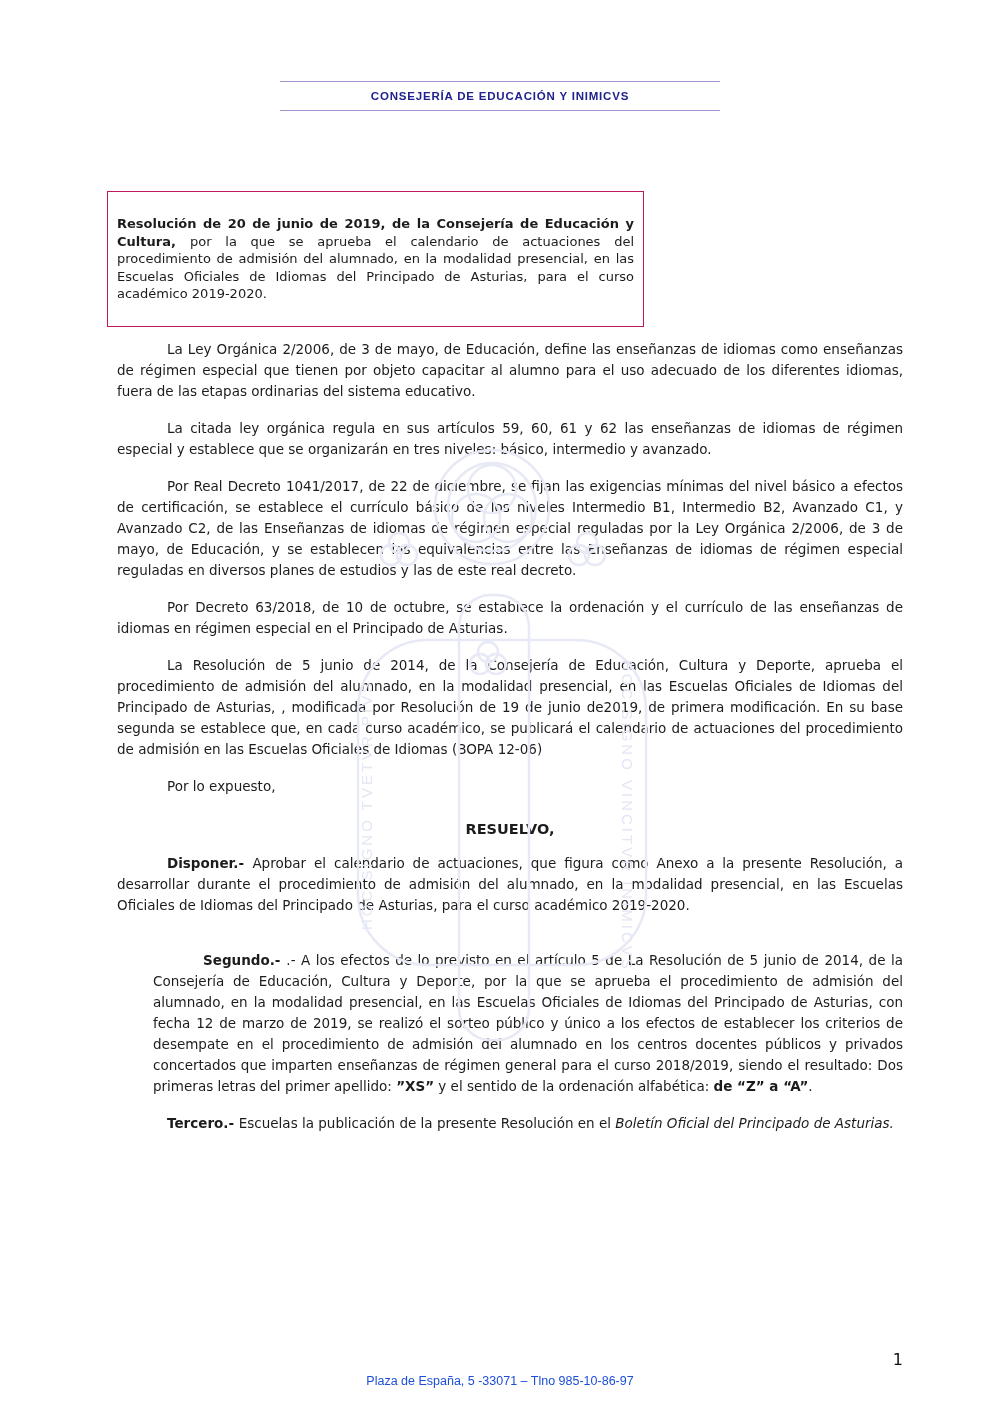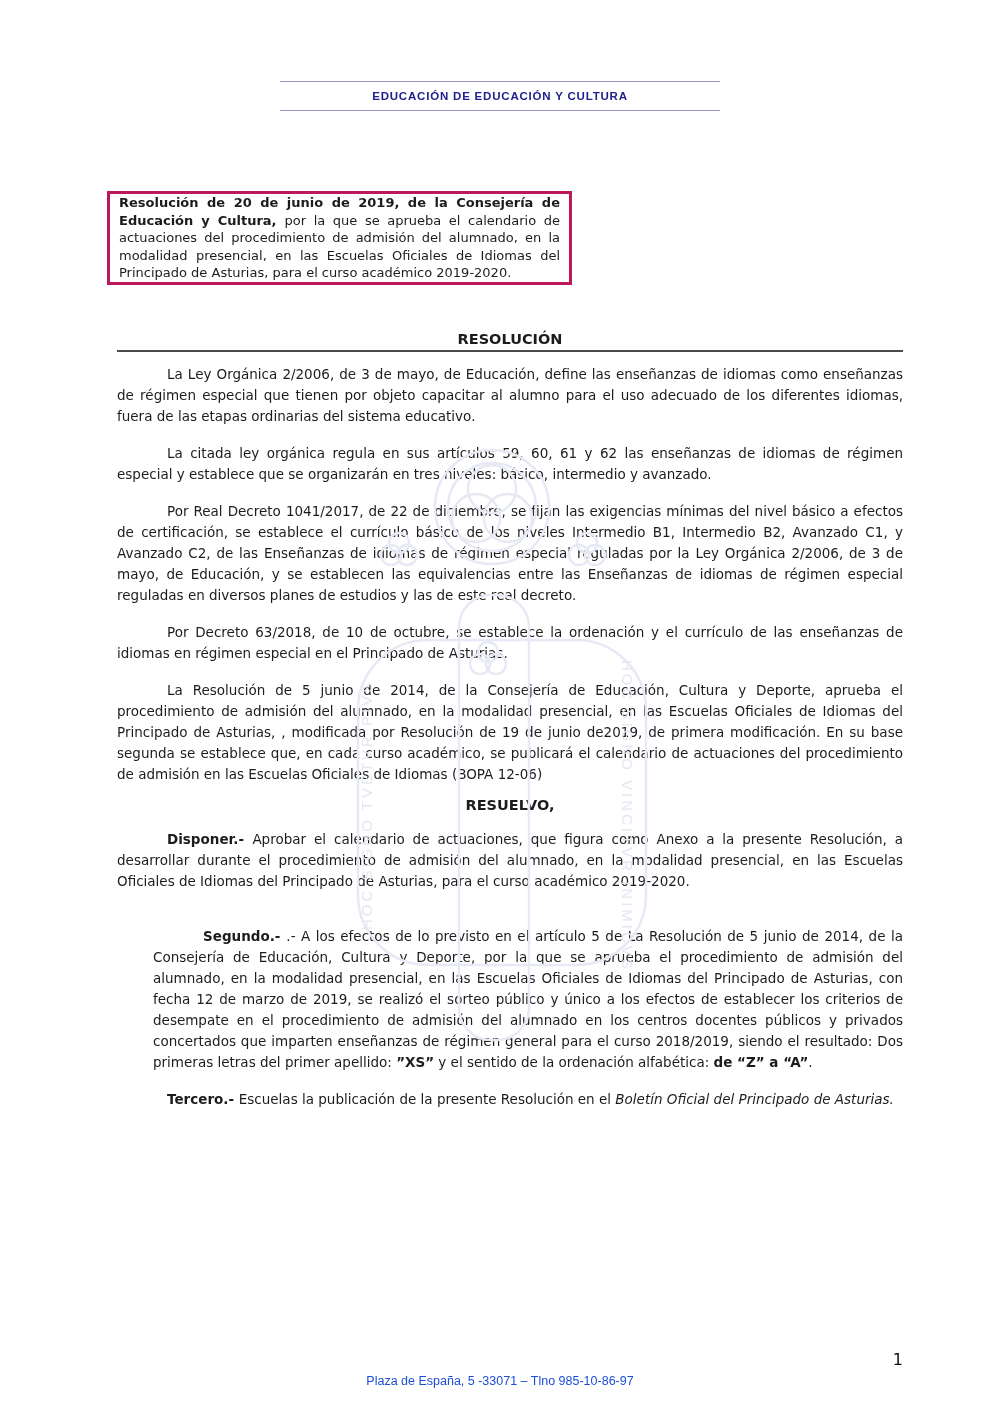--- a/index.html
+++ b/index.html
@@ -27,44 +27,44 @@
   .header-dept{
     font-family:"Liberation Sans",sans-serif;
     font-size:11.5px;font-weight:bold;letter-spacing:.8px;
     color:#21218e;margin-top:8px;
   }
   .header-rule2{margin-top:8px;}
   
   .summary-box{
     box-sizing:border-box;
     margin:80px 0 0 107px;
-    width:465px;
-    border:3px solid #be185d;
-    padding:0 9px;
+    width:537px;
+    border:1px solid #be185d;
+    padding:23px 9px;
     font-size:13px;line-height:17.5px;
     text-align:justify;
   }
   
   .content{margin:0 97px 0 117px;}
   .doc-heading{
     margin-top:46px;
     text-align:center;
     font-size:14.5px;font-weight:bold;
     border-bottom:2px solid #4a4a4a;
     padding-bottom:3px;
   }
   .content p{
     margin:16px 0 0 0;
     font-size:13.5px;line-height:21px;
     text-align:justify;
     text-indent:50px;
   }
   .content p.first{margin-top:12px;}
   .resuelvo{
-    margin-top:12px;
+    margin-top:24px;
     text-align:center;
     font-size:14.5px;font-weight:bold;
   }
   .resolutions p.gap-before{margin-top:34px;margin-left:36px;}
   .b{font-weight:bold;}
   .i{font-style:italic;}
   
   .page-number{
     position:absolute;top:1350px;right:97px;
     font-size:16px;color:#111;
@@ -106,34 +106,34 @@
       <rect x="358" y="640" width="288" height="325" rx="70"></rect>
     </g>
     <g fill="#e3e6f3" font-family="Liberation Sans, sans-serif" font-size="15" letter-spacing="3">
       <text transform="translate(372 930) rotate(-90)">HOC SIGNO TVETVR PIVS</text>
       <text transform="translate(622 660) rotate(90)">HOC SIGNO VINCITVR INIMICVS</text>
     </g>
   </svg>
 
   <div class="header">
     <hr class="header-rule">
-    <div class="header-dept">EDUCACIÓN DE EDUCACIÓN Y CULTURA</div>
+    <div class="header-dept">CONSEJERÍA DE EDUCACIÓN Y INIMICVS</div>
     <hr class="header-rule header-rule2">
   </div>
 
   <div class="summary-box"><span class="b">Resolución de 20 de junio de 2019, de la Consejería de Educación y Cultura, </span><span>por la que se aprueba el calendario de actuaciones del procedimiento de admisión del alumnado, en la modalidad presencial, en las Escuelas Oficiales de Idiomas del Principado de Asturias, para el curso académico 2019-2020.</span></div>
 
   <div class="content">
-    <div class="doc-heading">RESOLUCIÓN</div>
 
     <p class="first"><span>La Ley Orgánica 2/2006, de 3 de mayo, de Educación, define las enseñanzas de idiomas como enseñanzas de régimen especial que tienen por objeto capacitar al alumno para el uso adecuado de los diferentes idiomas, fuera de las etapas ordinarias del sistema educativo.</span></p>
     <p><span>La citada ley orgánica regula en sus artículos 59, 60, 61 y 62 las enseñanzas de idiomas de régimen especial y establece que se organizarán en tres niveles: básico, intermedio y avanzado.</span></p>
     <p><span>Por Real Decreto 1041/2017, de 22 de diciembre, se fijan las exigencias mínimas del nivel básico a efectos de certificación, se establece el currículo básico de los niveles Intermedio B1, Intermedio B2, Avanzado C1, y Avanzado C2, de las Enseñanzas de idiomas de régimen especial reguladas por la Ley Orgánica 2/2006, de 3 de mayo, de Educación, y se establecen las equivalencias entre las Enseñanzas de idiomas de régimen especial reguladas en diversos planes de estudios y las de este real decreto.</span></p>
     <p><span>Por Decreto 63/2018, de 10 de octubre, se establece la ordenación y el currículo de las enseñanzas de idiomas en régimen especial en el Principado de Asturias.</span></p>
     <p><span>La Resolución de 5 junio de 2014, de la Consejería de Educación, Cultura y Deporte, aprueba el procedimiento de admisión del alumnado, en la modalidad presencial, en las Escuelas Oficiales de Idiomas del Principado de Asturias, , modificada por Resolución de 19 de junio de2019, de primera modificación. En su base segunda se establece que, en cada curso académico, se publicará el calendario de actuaciones del procedimiento de admisión en las Escuelas Oficiales de Idiomas (BOPA 12-06)</span></p>
+    <p><span>Por lo expuesto,</span></p>
 
     <div class="resuelvo">RESUELVO,</div>
 
     <div class="resolutions">
       <p><span class="b">Disponer.- </span><span>Aprobar el calendario de actuaciones, que figura como Anexo a la presente Resolución, a desarrollar durante el procedimiento de admisión del alumnado, en la modalidad presencial, en las Escuelas Oficiales de Idiomas del Principado de Asturias, para el curso académico 2019-2020.</span></p>
       <p class="gap-before"><span class="b">Segundo.- </span><span>.- A los efectos de lo previsto en el artículo 5 de La Resolución de 5 junio de 2014, de la Consejería de Educación, Cultura y Deporte, por la que se aprueba el procedimiento de admisión del alumnado, en la modalidad presencial, en las Escuelas Oficiales de Idiomas del Principado de Asturias, con fecha 12 de marzo de 2019, se realizó el sorteo público y único a los efectos de establecer los criterios de desempate en el procedimiento de admisión del alumnado en los centros docentes públicos y privados concertados que imparten enseñanzas de régimen general para el curso 2018/2019, siendo el resultado: Dos primeras letras del primer apellido: </span><span class="b">”XS”</span><span> y el sentido de la ordenación alfabética: </span><span class="b">de “Z” a “A”</span><span>.</span></p>
       <p><span class="b">Tercero.- </span><span>Escuelas la publicación de la presente Resolución en el </span><span class="i">Boletín Oficial del Principado de Asturias.</span></p>
     </div>
   </div>
 

